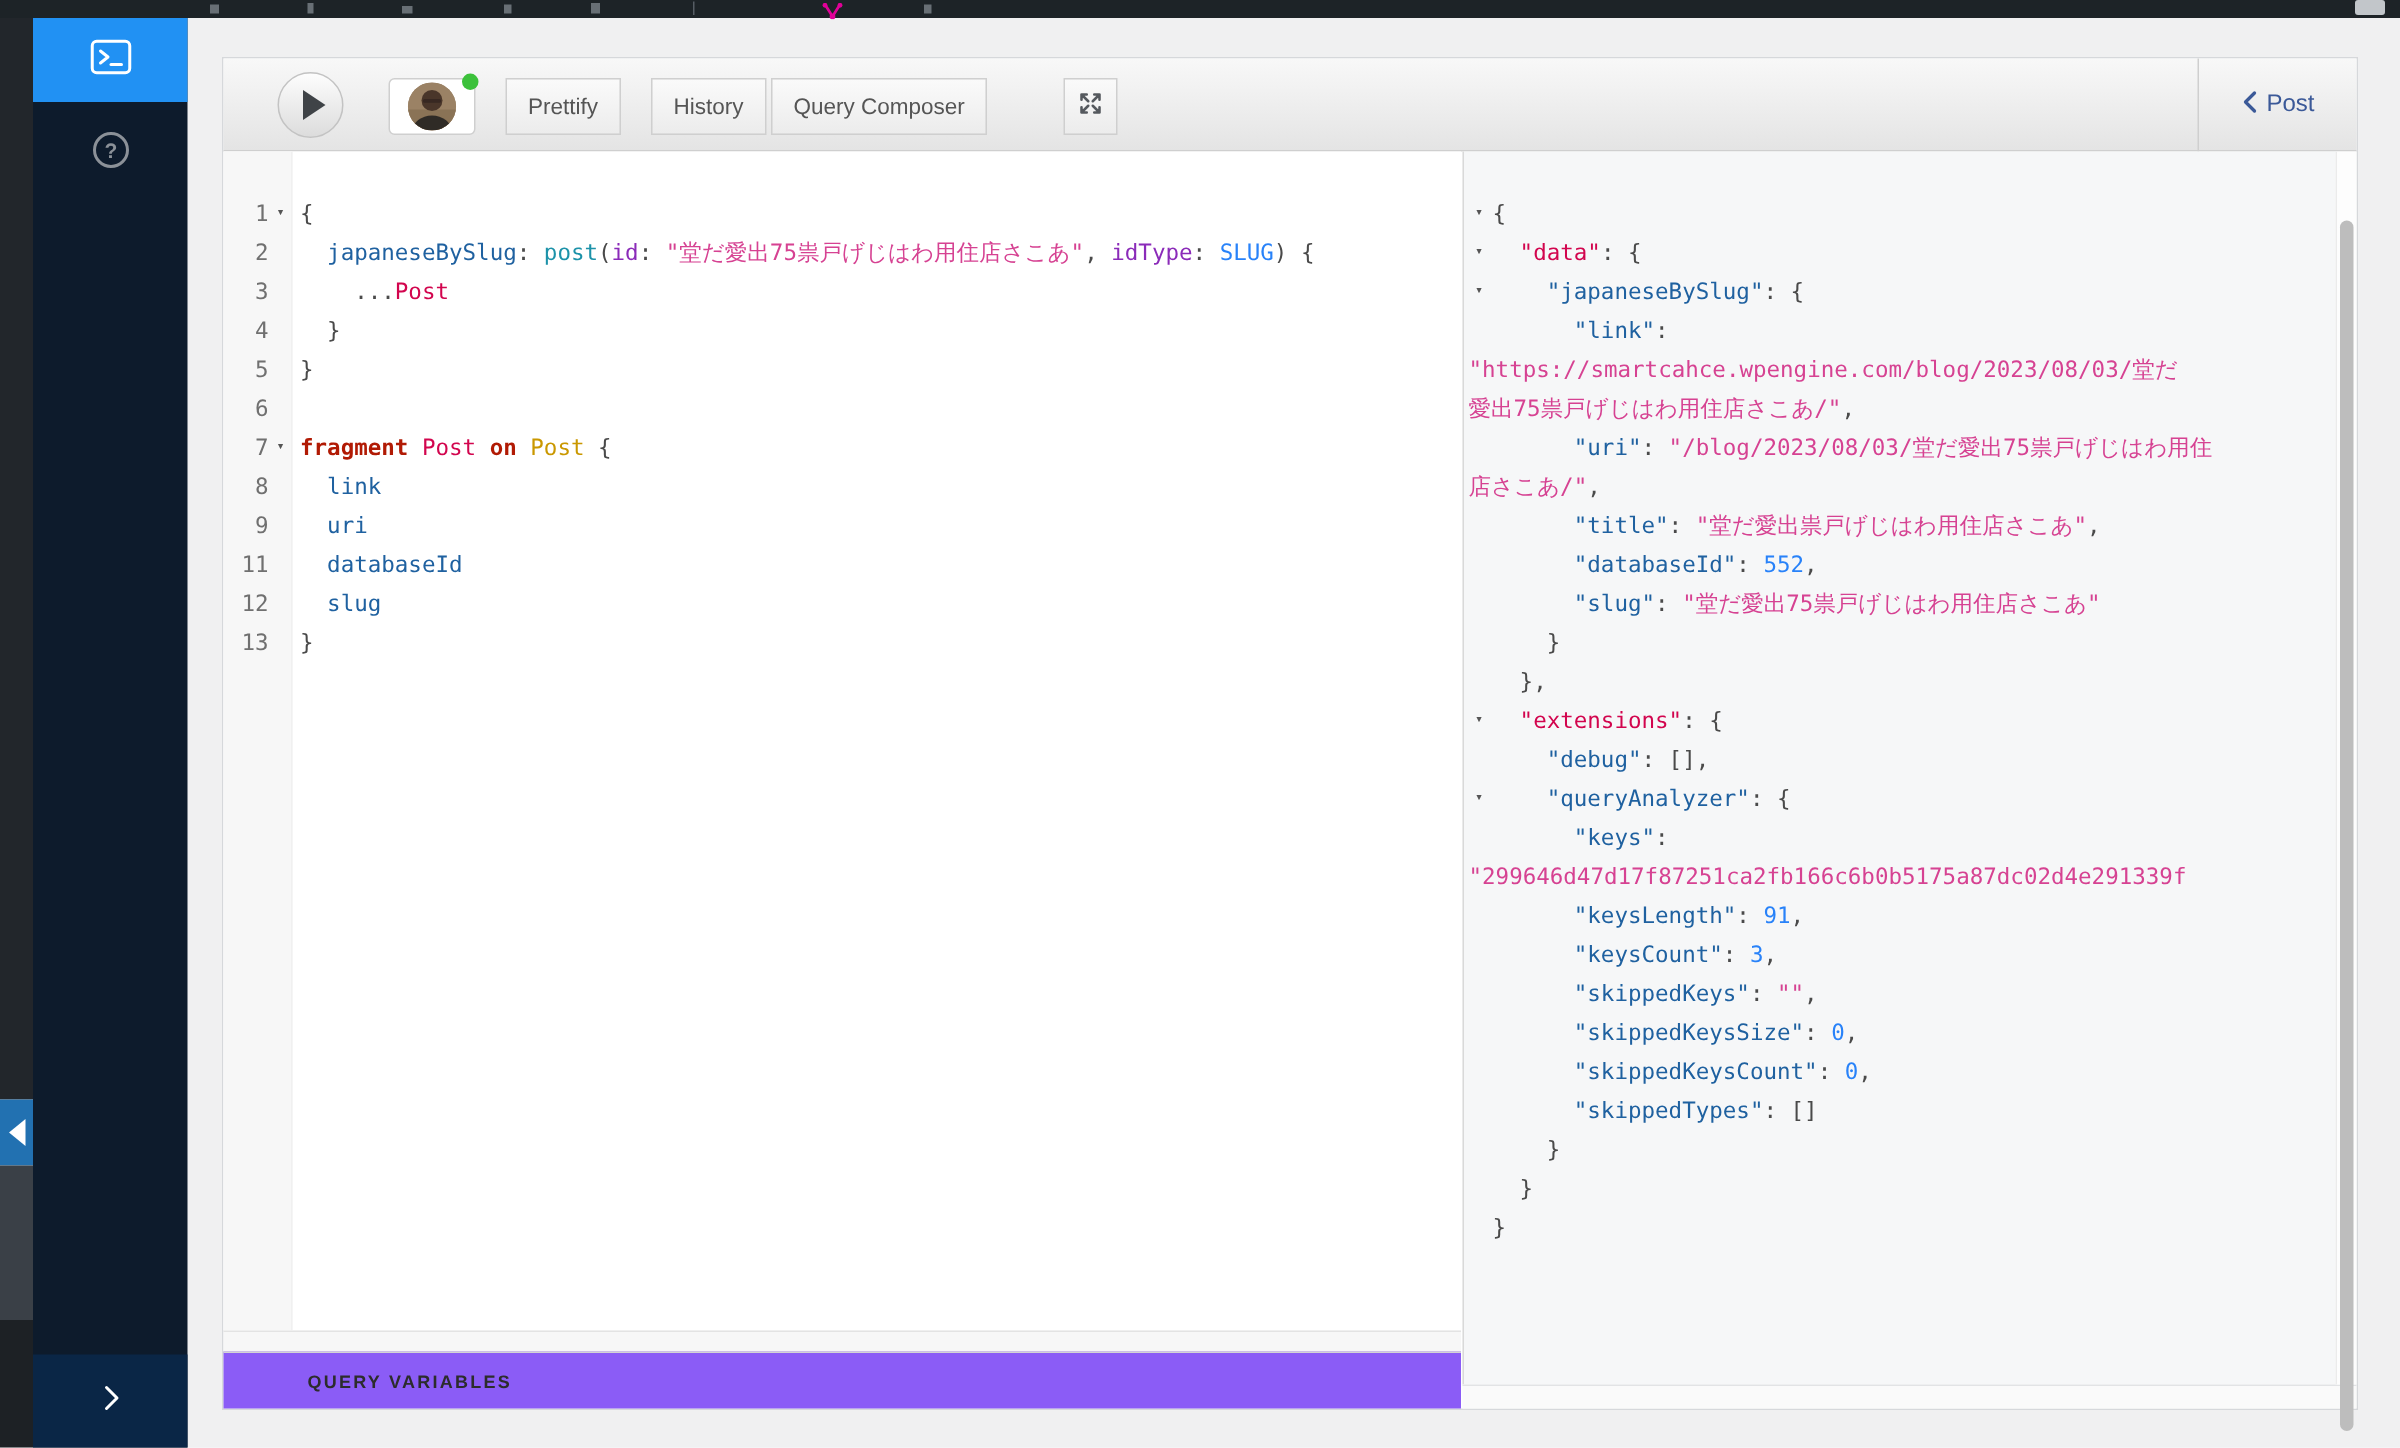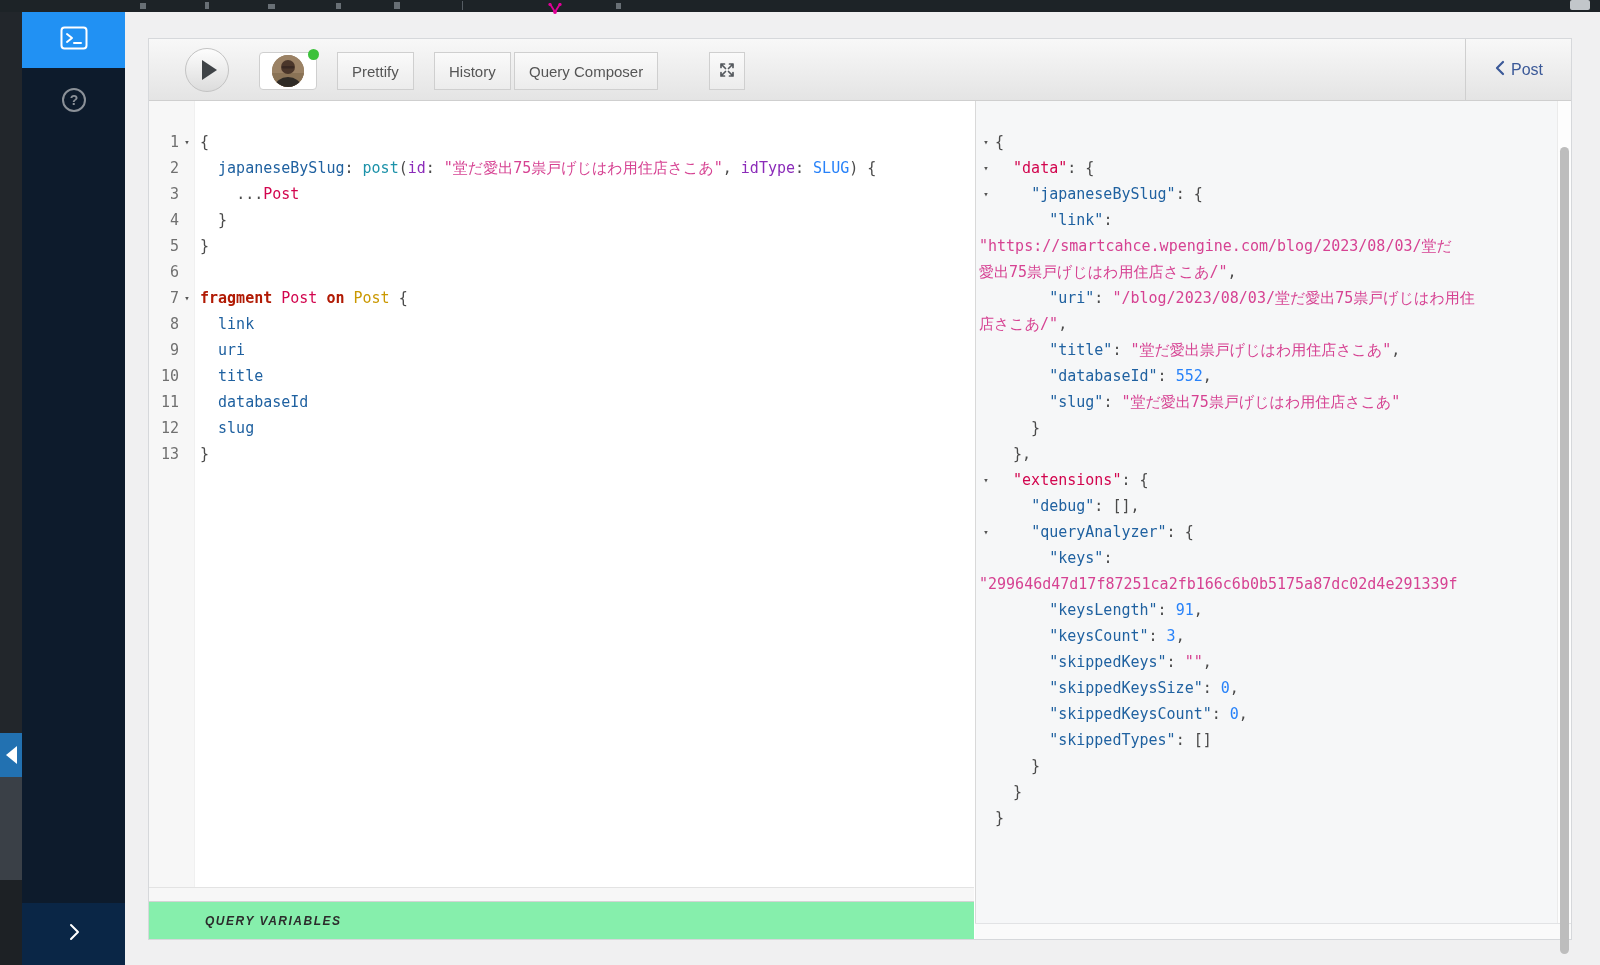--- a/index.html
+++ b/index.html
@@ -61,21 +61,21 @@
   .code-line { display:flex; height:26px; line-height:26px;
     font-family:"DejaVu Sans Mono", monospace; font-size:15px; }
   .gutter-cell { width:46px; flex:0 0 46px; display:flex; }
   .lnum { width:30px; text-align:right; color:#707070; }
   .fold { width:16px; text-align:center; font-size:9px; color:#555; cursor:pointer; }
   .code-text { white-space:pre; padding-left:5px; color:var(--tok_punct,#4a4a4a); }
 
   
   .vars-wrap { position:absolute; left:0; top:848px; width:825px; height:52px; }
   .vars-strip { height:14px; background:#f7f7f7; border-top:1px solid #e3e3e3; }
-  .vars-bar { height:38px; background:#86efac; border-top:1px solid #d4d4d4; display:flex; align-items:center; cursor:pointer;font-style:italic; }
+  .vars-bar { height:38px; background:#8b5cf6; border-top:1px solid #d4d4d4; display:flex; align-items:center; cursor:pointer; }
   .vars-title { padding-left:56px; font-size:12px; font-weight:bold; letter-spacing:1.5px; color:#2c2c2c; }
 
   
   .response-pane { position:absolute; left:826px; top:62px; width:582px; height:822px;
     background:#f6f7f8; border-left:1px solid #d9d9d9; overflow:hidden; }
   .resp-area { position:absolute; left:0; top:28px; width:582px; }
   .resp-line { position:relative; height:26px; line-height:26px; white-space:pre; padding-left:19px;
     font-family:"DejaVu Sans Mono", monospace; font-size:15px; color:var(--tok_punct,#4a4a4a); }
   .resp-line.wrap { padding-left:3px; }
   .resp-fold { position:absolute; left:3px; top:0; width:14px; text-align:center; font-size:9px; color:#555; cursor:pointer; }
@@ -257,27 +257,20 @@
         </div>
         <div class="code-line">
           <span class="gutter-cell">
             <span class="lnum">9</span>
             <span class="fold"></span>
           </span>
           <span class="code-text"><span>  </span><span class="tk-prop">uri</span></span>
         </div>
         <div class="code-line">
           <span class="gutter-cell">
-            <span class="lnum">10</span>
-            <span class="fold"></span>
-          </span>
-          <span class="code-text"><span>  </span><span class="tk-prop">title</span></span>
-        </div>
-        <div class="code-line">
-          <span class="gutter-cell">
             <span class="lnum">11</span>
             <span class="fold"></span>
           </span>
           <span class="code-text"><span>  </span><span class="tk-prop">databaseId</span></span>
         </div>
         <div class="code-line">
           <span class="gutter-cell">
             <span class="lnum">12</span>
             <span class="fold"></span>
           </span>

